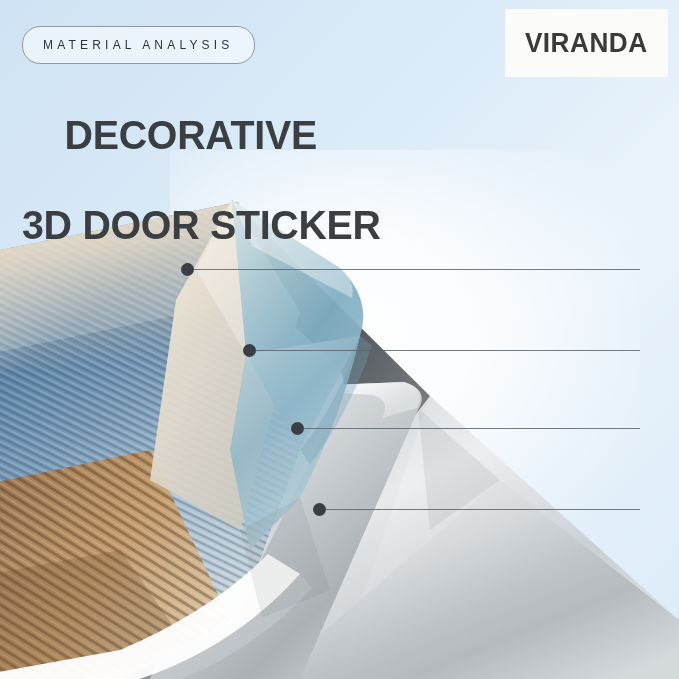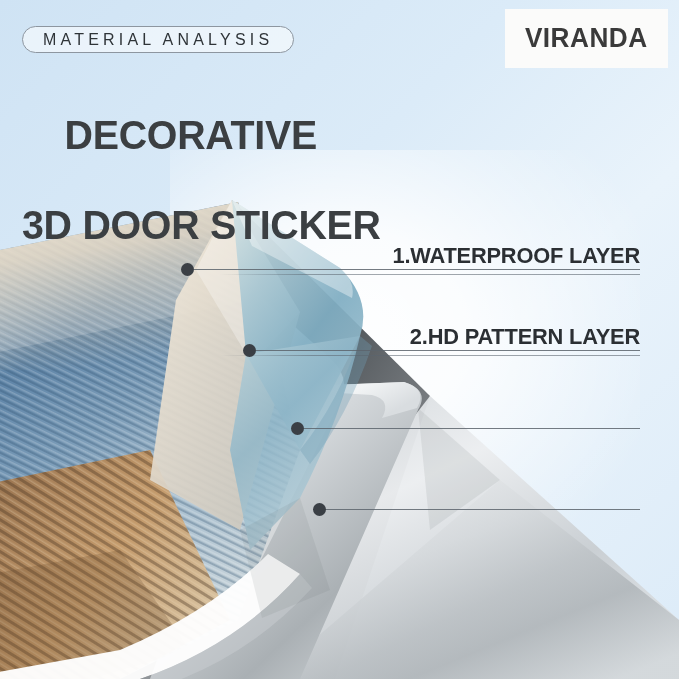--- a/index.html
+++ b/index.html
@@ -21,37 +21,37 @@
     left: 170px; top: 150px;
     width: 470px; height: 430px;
     background: radial-gradient(ellipse at 38% 42%, rgba(255,255,255,0.97) 0%, rgba(255,255,255,0.85) 28%, rgba(255,255,255,0.35) 56%, rgba(255,255,255,0) 78%);
     pointer-events: none;
   }
 
   
   .badge {
     position: absolute;
     left: 22px; top: 26px;
-    height: 27px;
+    height: 38px;
     box-sizing: border-box;
     padding: 0 20px;
     display: flex;
     align-items: center;
     border: 1.6px solid #8d96a0;
     border-radius: 18px;
     background: rgba(255,255,255,0.55);
-    font-size: 16px;
+    font-size: 12px;
     letter-spacing: 4.2px;
     color: #2f3438;
     white-space: nowrap;
   }
   .logo-box {
     position: absolute;
     left: 505px; top: 9px;
-    width: 163px; height: 59px;
+    width: 163px; height: 68px;
     background: #fbfbfa;
     display: flex;
     align-items: center;
     justify-content: center;
   }
   .logo-text {
     font-size: 27px;
     font-weight: bold;
     letter-spacing: 0.5px;
     color: #3a3a3a;
@@ -268,28 +268,20 @@
 
   <div class="logo-box">
     <span class="logo-text">VIRANDA</span>
   </div>
 
   <div class="title">
     <span>DECORATIVE</span>
     <span class="l2">3D DOOR STICKER</span>
   </div>
 
-  <div class="callout" id="callout-1">
-    <span class="txt">1.WATERPROOF LAYER</span>
-    <span class="rule"></span>
-  </div>
-  <div class="callout" id="callout-2">
-    <span class="txt">2.HD PATTERN LAYER</span>
-    <span class="rule"></span>
-  </div>
 
   <div class="leader" id="leader-1"></div>
   <div class="leader" id="leader-2"></div>
   <div class="leader" id="leader-3"></div>
   <div class="leader" id="leader-4"></div>
 
   <div class="dot" id="dot-1"></div>
   <div class="dot" id="dot-2"></div>
   <div class="dot" id="dot-3"></div>
   <div class="dot" id="dot-4"></div>

